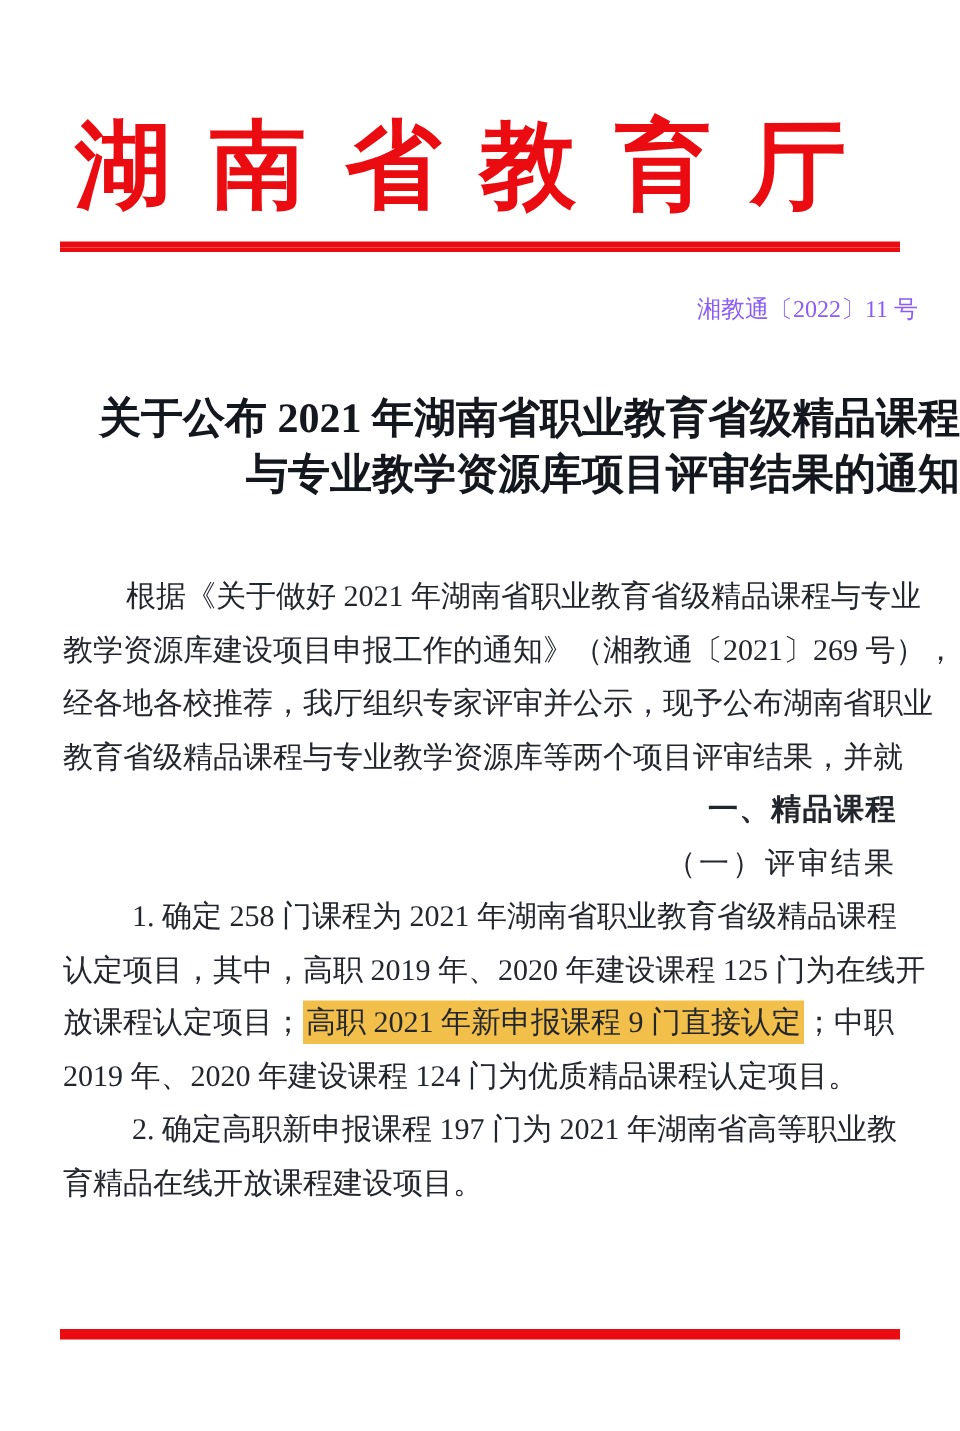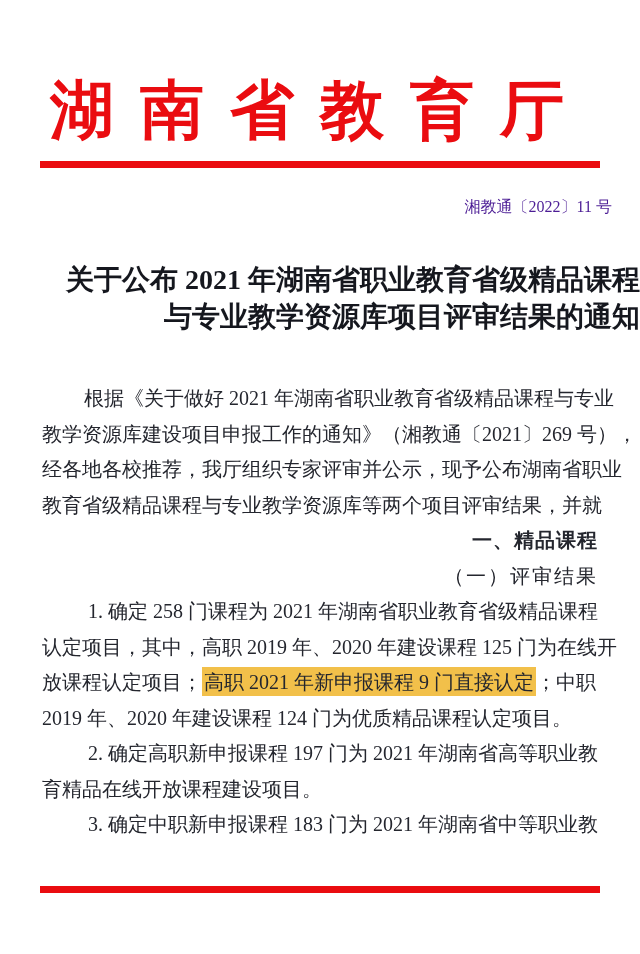--- a/index.html
+++ b/index.html
@@ -33,21 +33,21 @@
     border-bottom: 3px solid var(--red, #ea0c10);
   }
   .rule-top { top: 161px; }
   .rule-bottom { top: 886px; }
   .doc-number {
     position: absolute;
     top: 196px;
     right: 28px;
     font-size: 16px;
     line-height: 22px;
-    color: #4c1d95;
+    color: #8b5cf6;
     white-space: nowrap;
   }
   .doc-title {
     position: absolute;
     top: 261px; left: 0; right: 0;
     text-align: right;
     font-size: 28px;
     font-weight: bold;
     line-height: 37px;
     color: var(--title, #15171e);
@@ -99,17 +99,16 @@
       <div class="body-line"><span>经各地各校推荐，我厅组织专家评审并公示，现予公布湖南省职业</span></div>
       <div class="body-line"><span>教育省级精品课程与专业教学资源库等两个项目评审结果，并就</span></div>
       <div class="body-line indent heading-bold"><span>一、精品课程</span></div>
       <div class="body-line indent heading-kai"><span>（一）评审结果</span></div>
       <div class="body-line indent"><span>1. 确定 258 门课程为 2021 年湖南省职业教育省级精品课程</span></div>
       <div class="body-line"><span>认定项目，其中，高职 2019 年、2020 年建设课程 125 门为在线开</span></div>
       <div class="body-line"><span>放课程认定项目；</span><span class="hl">高职 2021 年新申报课程 9 门直接认定</span><span>；中职</span></div>
       <div class="body-line"><span>2019 年、2020 年建设课程 124 门为优质精品课程认定项目。</span></div>
       <div class="body-line indent"><span>2. 确定高职新申报课程 197 门为 2021 年湖南省高等职业教</span></div>
       <div class="body-line"><span>育精品在线开放课程建设项目。</span></div>
-      <div class="body-line indent"><span>3. 确定中职新申报课程 183 门为 2021 年湖南省中等职业教</span></div>
     </div>
 
   <div class="rule rule-bottom"></div>
 </div>
 
 </body></html>

